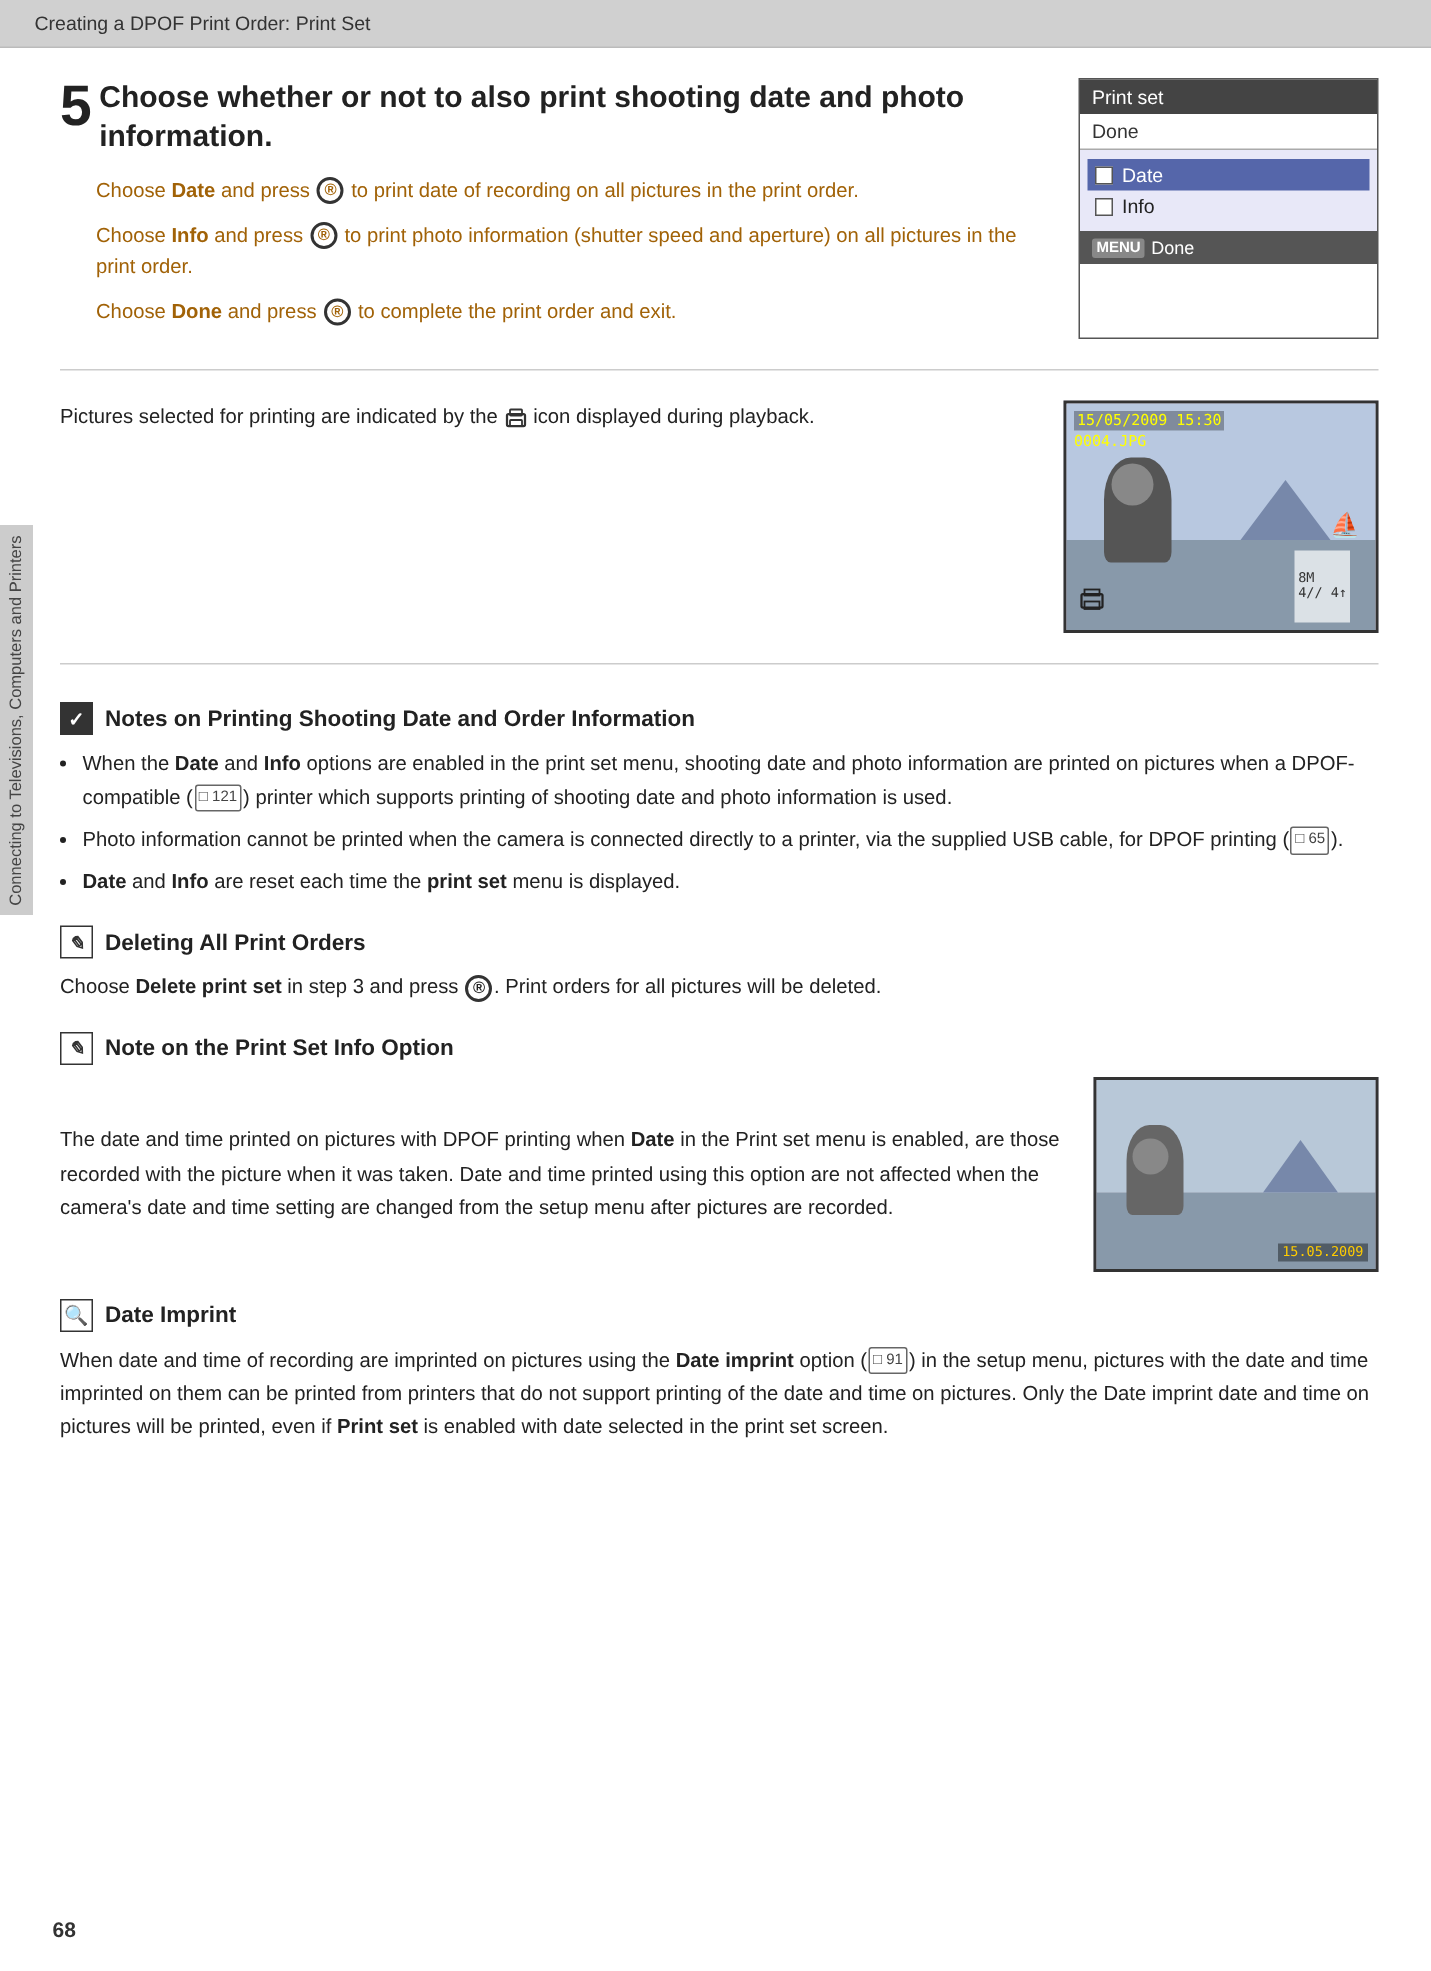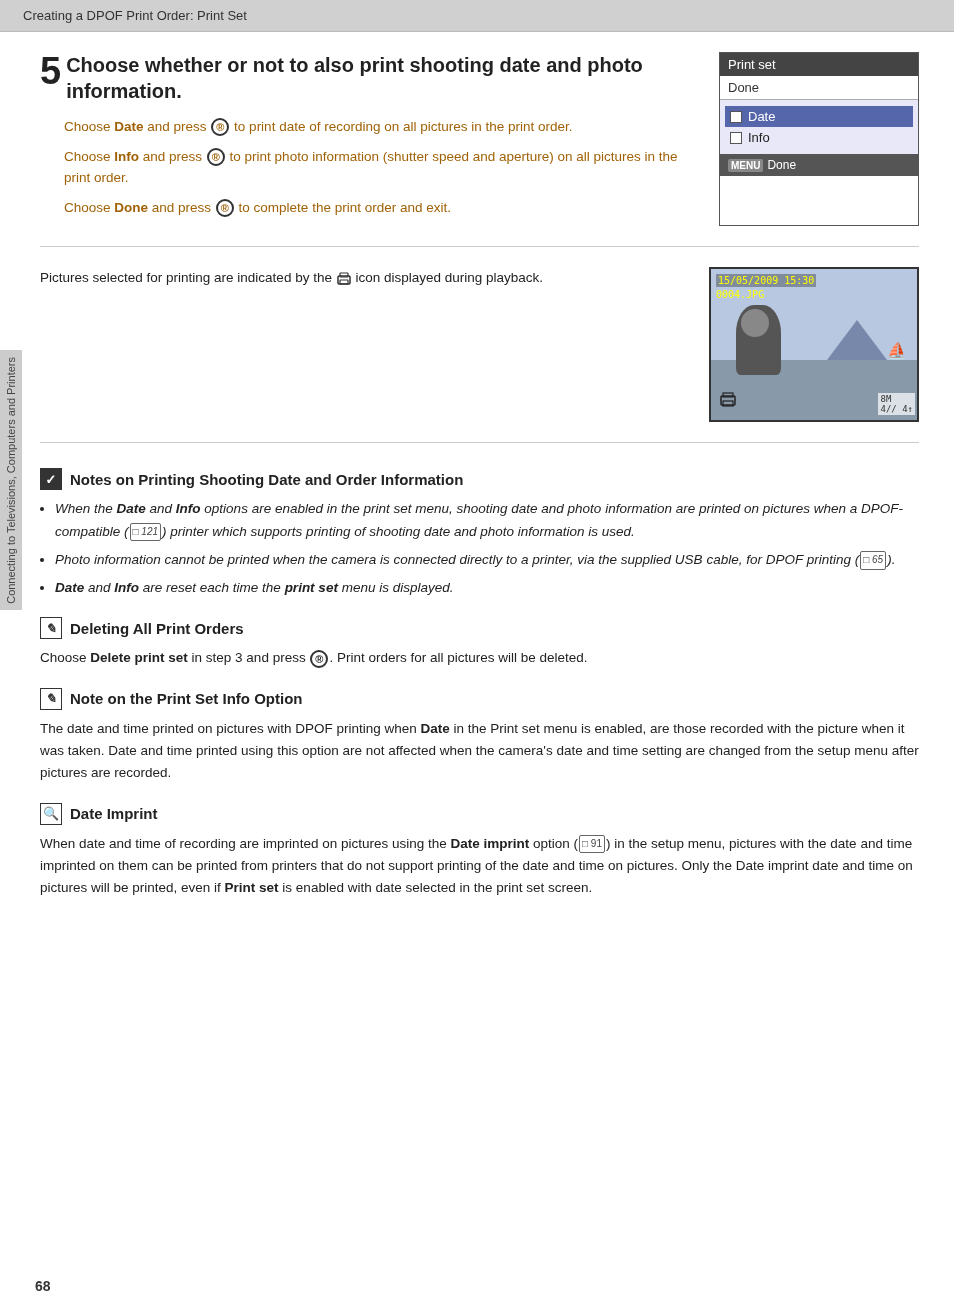--- a/index.html
+++ b/index.html
@@ -257,25 +257,25 @@
     }
     .camera-preview .print-icon {
       position: absolute;
       bottom: 8px;
       left: 8px;
       font-size: 14px;
     }
     .camera-preview .resolution {
       position: absolute;
       bottom: 5px;
-      right: 2px;
+      right: 17px;
       font-size: 9px;
       color: #333;
       background: rgba(255,255,255,0.7);
-      padding: 1px 2px;
+      padding: 14px 2px;
       font-family: monospace;
     }
 
     
     .note-section {
       margin-bottom: 18px;
     }
     .note-header {
       display: flex;
       align-items: center;
@@ -324,21 +324,20 @@
     .bullet-list {
       margin-left: 15px;
       margin-bottom: 10px;
     }
     .bullet-list li {
       font-size: 13.5px;
       line-height: 1.65;
       margin-bottom: 6px;
       list-style: disc;
       color: #222;
-      font-style: italic;
     }
     .bullet-list li b { font-weight: bold; }
 
     
     .camera-preview-sm {
       width: 190px;
       height: 130px;
       flex-shrink: 0;
       border: 2px solid #333;
       background: #ccd;
@@ -536,20 +535,28 @@
       <div class="note-icon pencil">
           <i>✎</i>
         </div>
       <span class="note-title">Note on the Print Set Info Option</span>
     </div>
     <div style="display:flex;gap:20px;align-items:center;">
       <p class="note-body" style="flex:1;">
         The date and time printed on pictures with DPOF printing when <b>Date</b> in the Print set menu is enabled, are those recorded with the picture when it was taken. Date and time printed using this option are not affected when the camera's date and time setting are changed from the setup menu after pictures are recorded.
       </p>
 
+      <div class="camera-preview-sm">
+        <div class="sky-sm"></div>
+        <div class="ground-sm"></div>
+        <div class="mountain-sm"></div>
+        <div class="person-sm"></div>
+        <div class="person-head-sm"></div>
+        <div class="date-stamp">15.05.2009</div>
+      </div>
     </div>
   </div>
 
   <div class="note-section">
     <div class="note-header">
       <div class="note-icon search">🔍</div>
       <span class="note-title">Date Imprint</span>
     </div>
     <p class="note-body">
       When date and time of recording are imprinted on pictures using the <b>Date imprint</b> option (<span class="ref-box">□ 91</span>) in the setup menu, pictures with the date and time imprinted on them can be printed from printers that do not support printing of the date and time on pictures. Only the Date imprint date and time on pictures will be printed, even if <b>Print set</b> is enabled with date selected in the print set screen.

